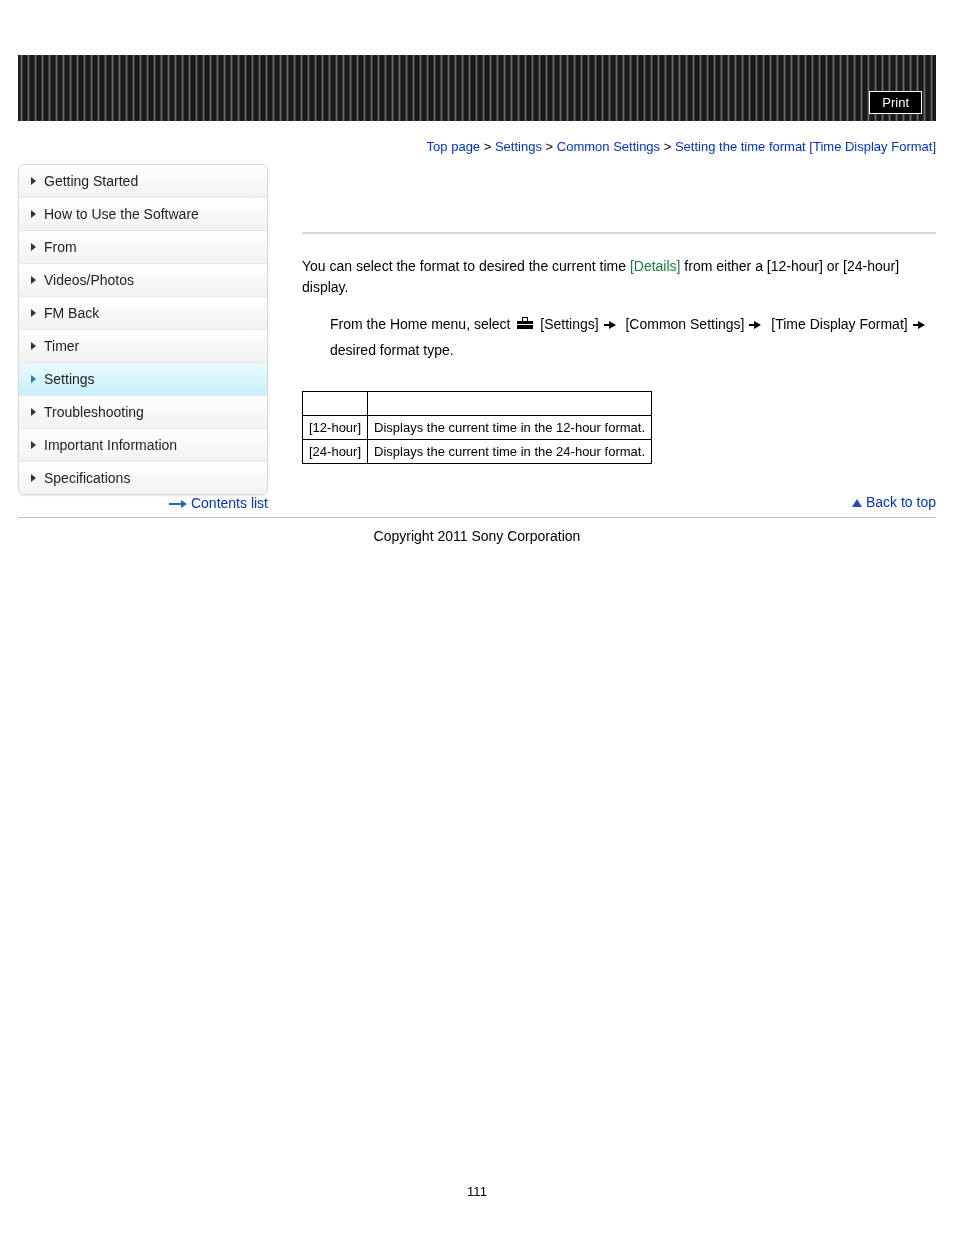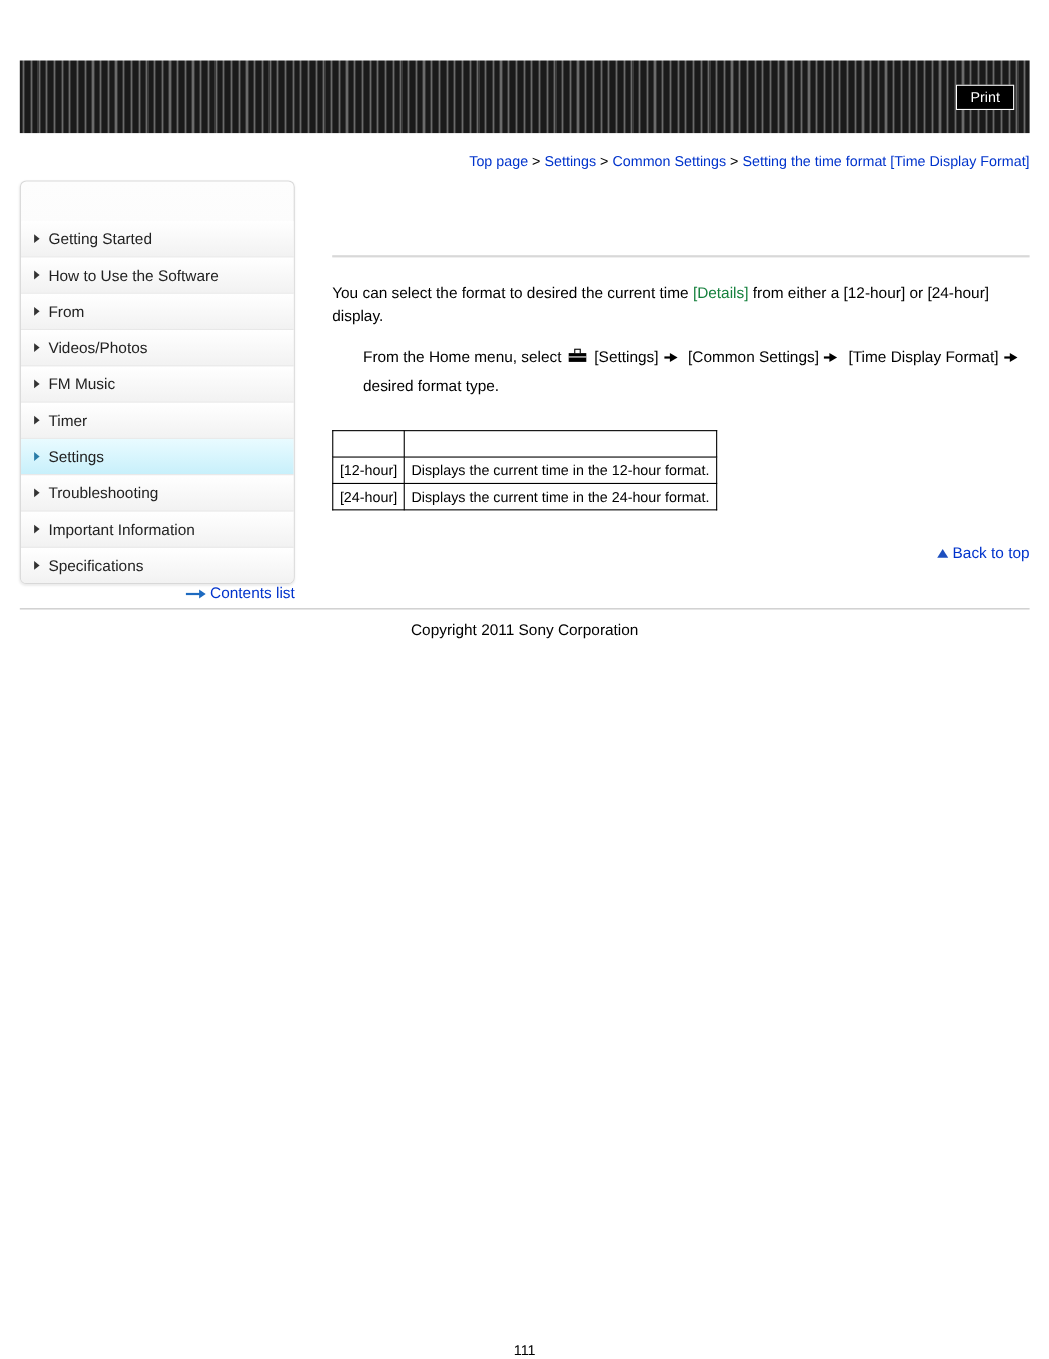--- a/index.html
+++ b/index.html
@@ -25,21 +25,21 @@
       #3a3a3a 2px, #3a3a3a 3px,
       #6a6a6a 3px, #6a6a6a 4px,
       #3a3a3a 4px, #3a3a3a 5px,
       #1a1a1a 5px, #1a1a1a 7px
     );
     position: relative;
   }
   .print-btn {
     position: absolute;
     right: 14px;
-    top: 22px;
+    top: 36px;
     border: 1px solid #fff;
     color: #fff;
     background: #000;
     font-size: 13px;
     padding: 3px 12px;
     cursor: pointer;
   }
   .breadcrumb {
     text-align: right;
     margin-top: 18px;
@@ -68,21 +68,21 @@
     display: flex;
     align-items: center;
     gap: 8px;
     padding: 8px 12px;
     border-top: 1px solid #e8e8e8;
     font-size: 14px;
     color: #222;
     cursor: pointer;
     background: linear-gradient(to bottom, #ffffff, #f2f2f2);
   }
-  .nav-item:first-child { border-top: none; margin-top: 36px; }
+  .nav-item:first-child { border-top: none; }
   .nav-item.selected {
     background: linear-gradient(to bottom, #e9fbff, #c8f0fb);
   }
   .tri {
     width: 0; height: 0;
     border-top: 4px solid transparent;
     border-bottom: 4px solid transparent;
     border-left: 5px solid #333;
     flex: 0 0 auto;
   }
@@ -221,21 +221,21 @@
         <div class="nav-item">
           <span class="tri"></span>
           <span>From</span>
         </div>
         <div class="nav-item">
           <span class="tri"></span>
           <span>Videos/Photos</span>
         </div>
         <div class="nav-item">
           <span class="tri"></span>
-          <span>FM Music</span>
+          <span>FM Back</span>
         </div>
         <div class="nav-item">
           <span class="tri"></span>
           <span>Timer</span>
         </div>
         <div class="nav-item selected">
           <span class="tri"></span>
           <span>Settings</span>
         </div>
         <div class="nav-item">

